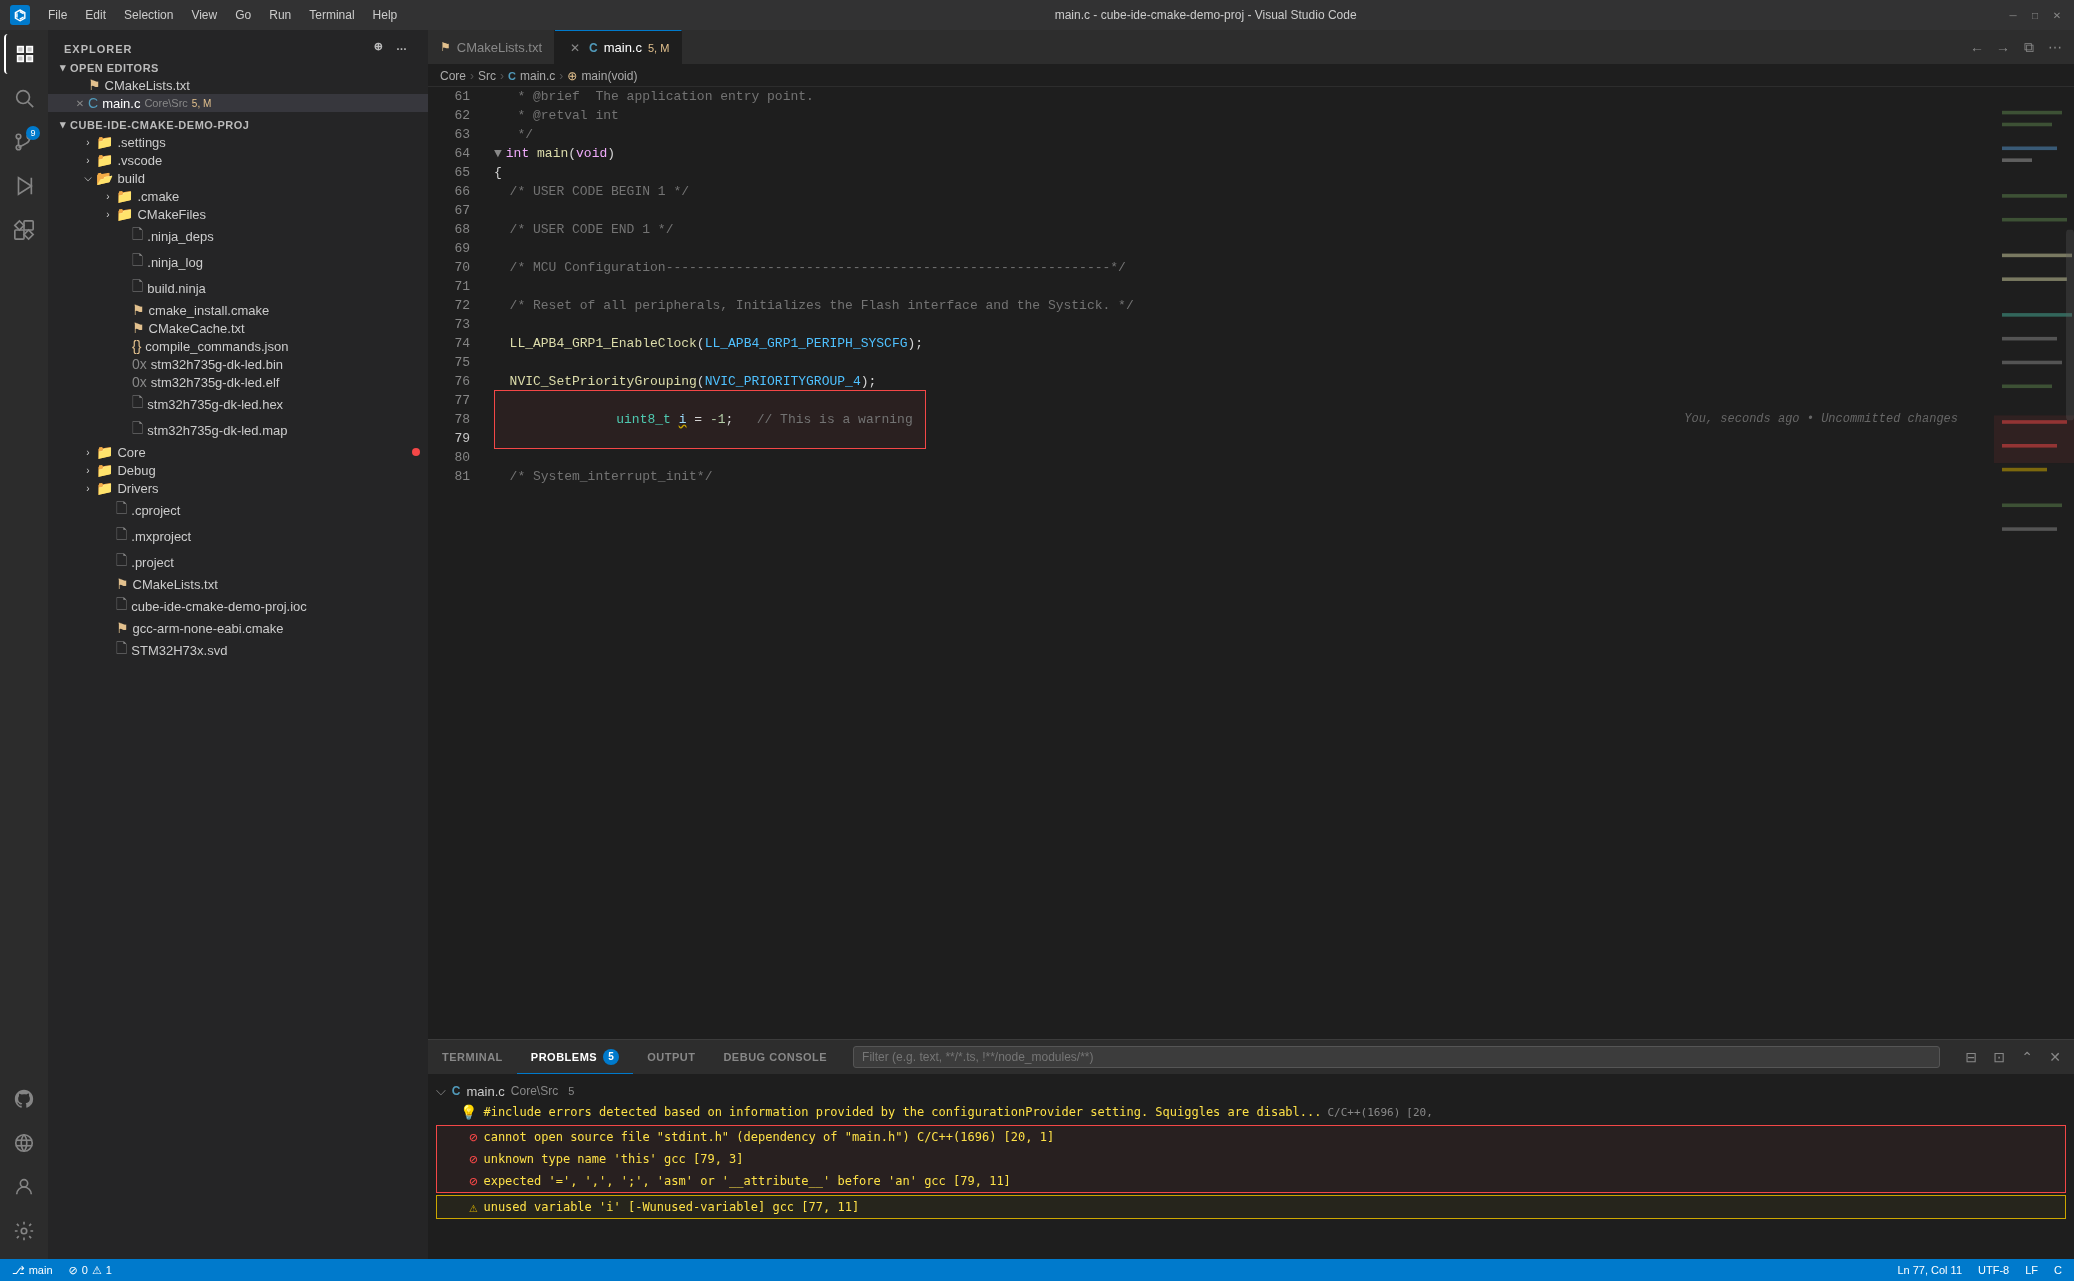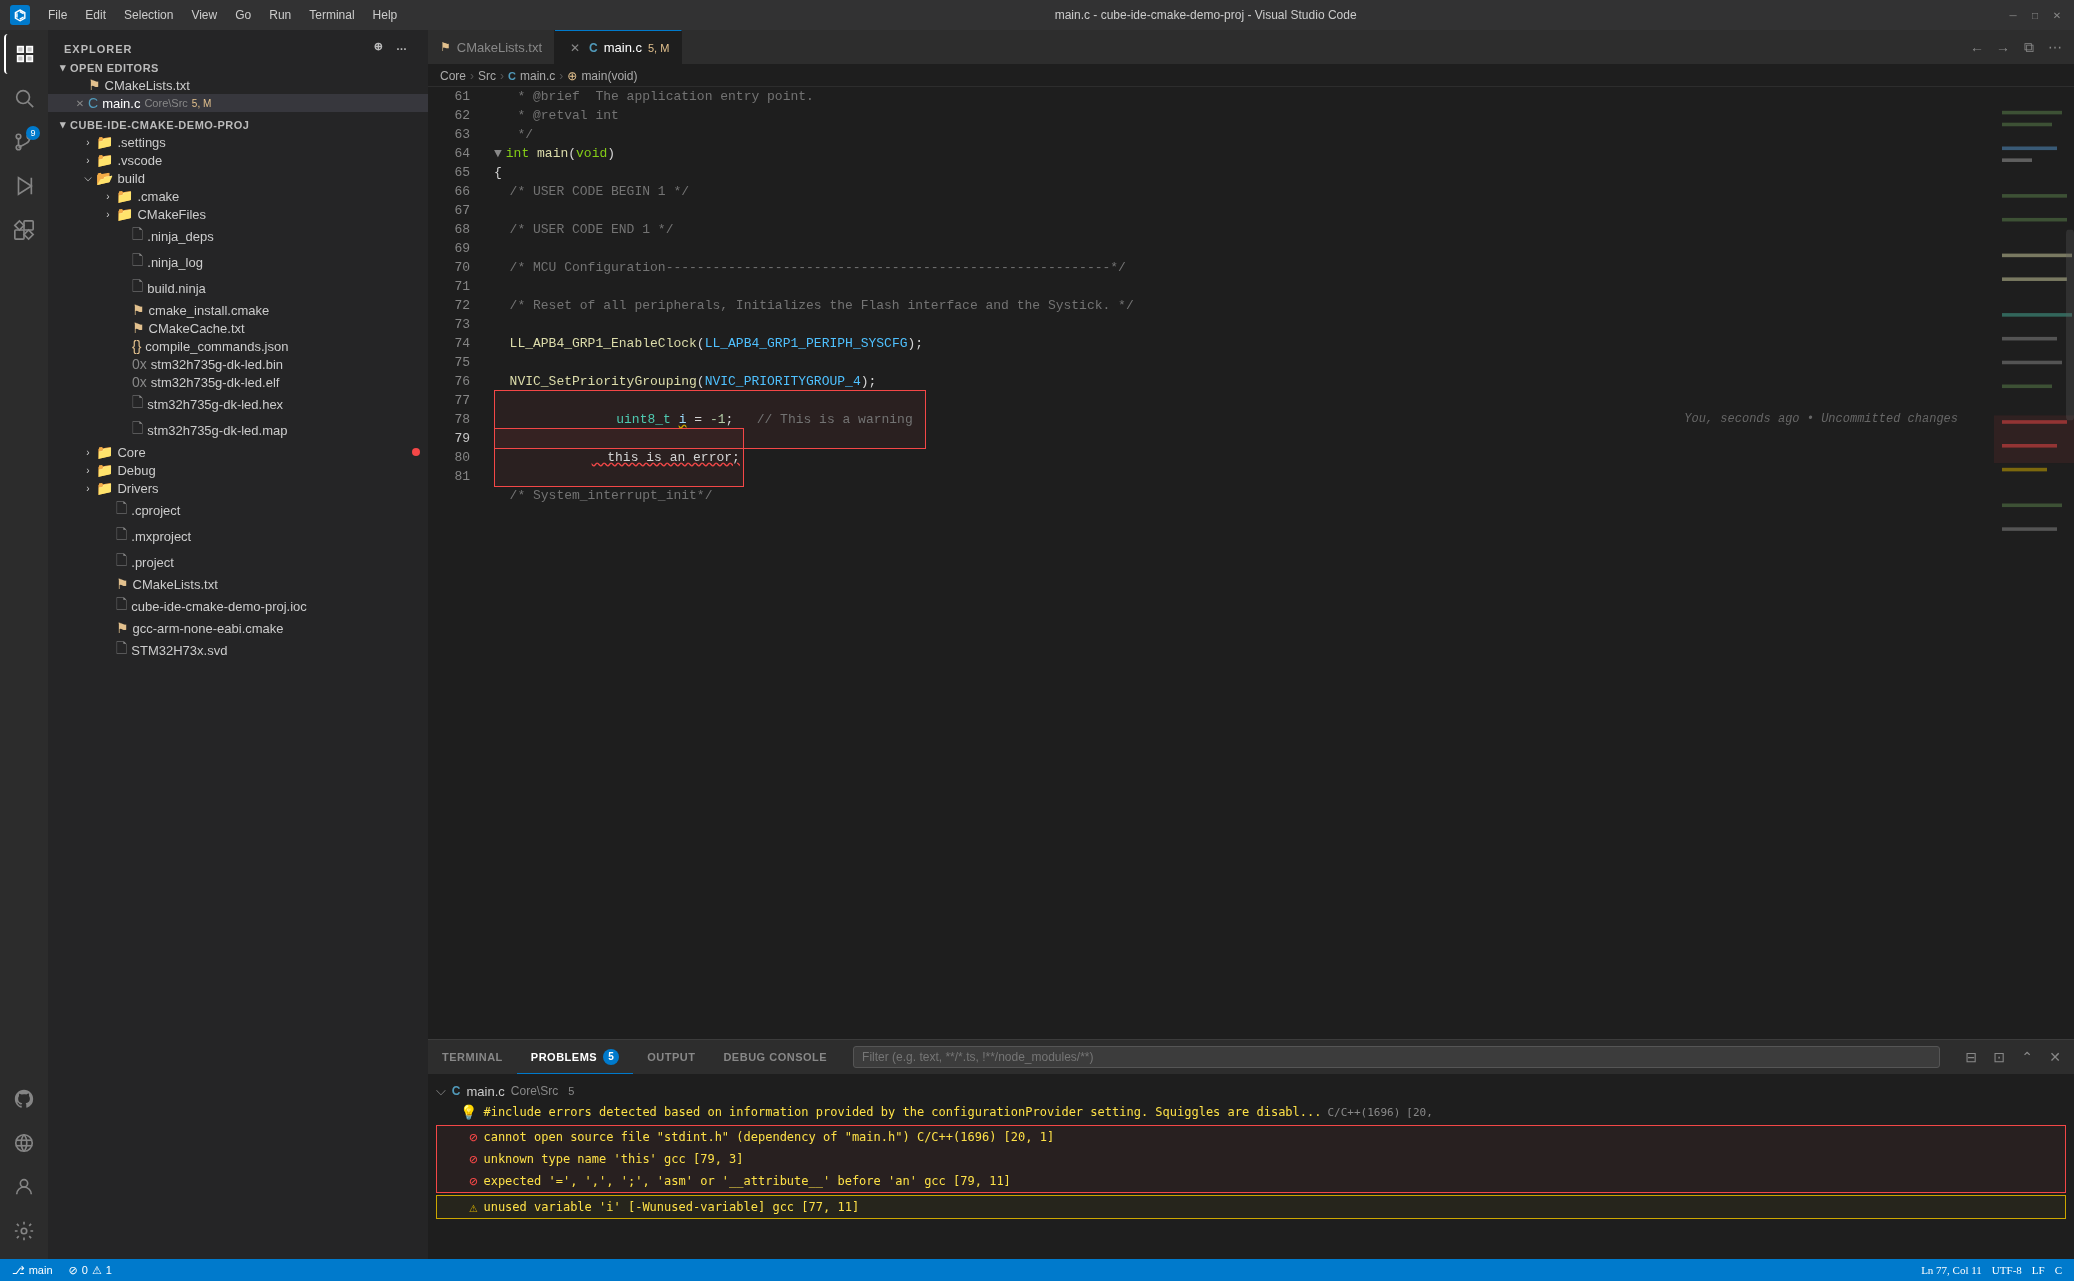--- a/index.html
+++ b/index.html
@@ -278,21 +278,21 @@
       font-size: 13px;
       line-height: 19px;
       padding: 0 16px;
       overflow-x: auto;
       overflow-y: hidden;
       color: #d4d4d4;
     }
     .code-line { height: 19px; white-space: pre; display: flex; align-items: center; }
 
     
-    .kw { color: #84cc16; } 
+    .kw { color: #f0abfc; } 
     .type { color: #4ec9b0; } 
     .fn { color: #dcdcaa; } 
     .com { color: #737373; } 
     .num { color: #b5cea8; } 
     .punc { color: #d4d4d4; }
     .param { color: #9cdcfe; } 
     .macro { color: #4fc1ff; }
 
     .git-annotation {
       position: absolute;
@@ -432,21 +432,21 @@
       color: white;
     }
     .status-item {
       display: flex;
       align-items: center;
       gap: 4px;
       padding: 0 4px;
       cursor: pointer;
       white-space: nowrap;
     }
-    .status-right { margin-left: auto; display: flex; gap: 2px; font-family: Liberation Serif, serif; }
+    .status-right { margin-left: auto; display: flex; gap: 8px; }
 
     .c-file-icon { color: #519aba; }
     .cmake-icon { color: #e2c08d; }
   </style>
 </head>
 <body>
 
 <div class="titlebar">
   <div class="titlebar-logo">
     <span style="color:white;font-weight:bold;font-size:14px;">⌬</span>
@@ -847,25 +847,20 @@
 
         <div class="code-line" style="position:relative;">
           <span style="display:inline-block;border:1.5px solid #f44747;padding:0 12px;background:rgba(244,71,71,0.06);">
             <span class="type">  uint8_t</span><span class="punc"> </span><span class="param" style="text-decoration:underline;text-decoration-color:#cca700;text-decoration-style:wavy;">i</span><span class="punc"> = </span><span class="num">-1</span><span class="punc">;</span><span class="com">   // This is a warning</span>
           </span>
           <span class="git-annotation">You, seconds ago • Uncommitted changes</span>
         </div>
 
         <div class="code-line">&nbsp;</div>
 
-        <div class="code-line">
-          <span style="display:inline-block;border:1.5px solid #f44747;padding:0 3px;background:rgba(244,71,71,0.06);">
-            <span style="text-decoration:underline;text-decoration-color:#f44747;text-decoration-style:wavy;">  this is an error;</span>
-          </span>
-        </div>
 
         <div class="code-line">&nbsp;</div>
 
         <div class="code-line">
           <span class="com">  /* System_interrupt_init*/</span>
         </div>
       </div>
 
       <div class="minimap">
         <div class="minimap-content">

